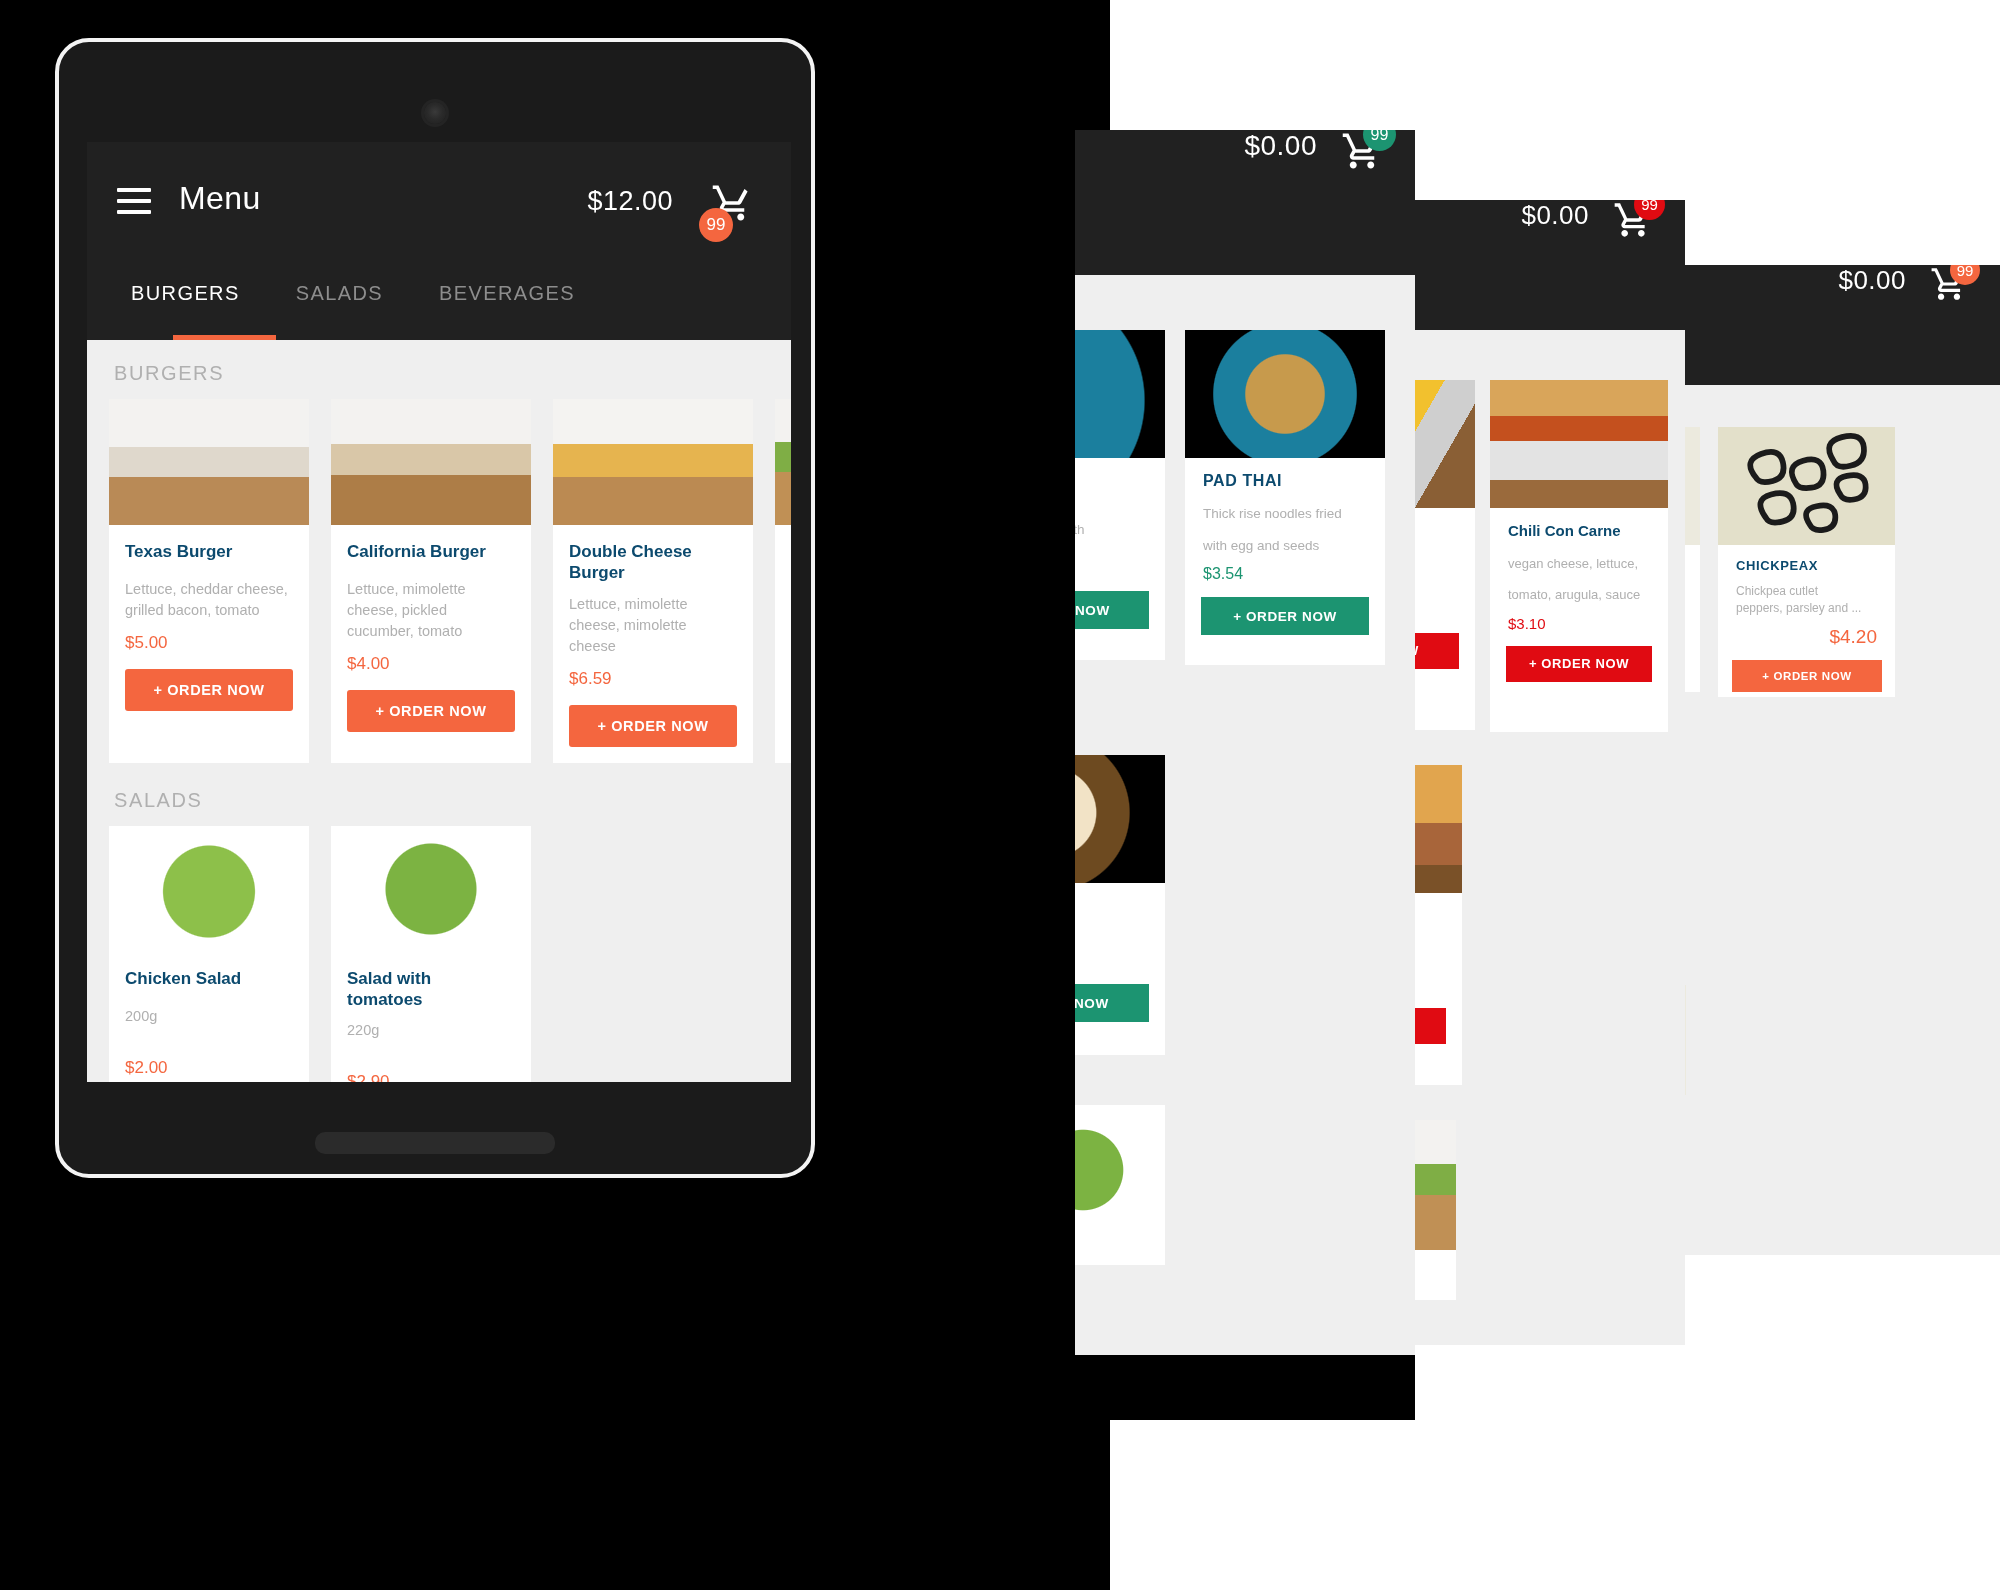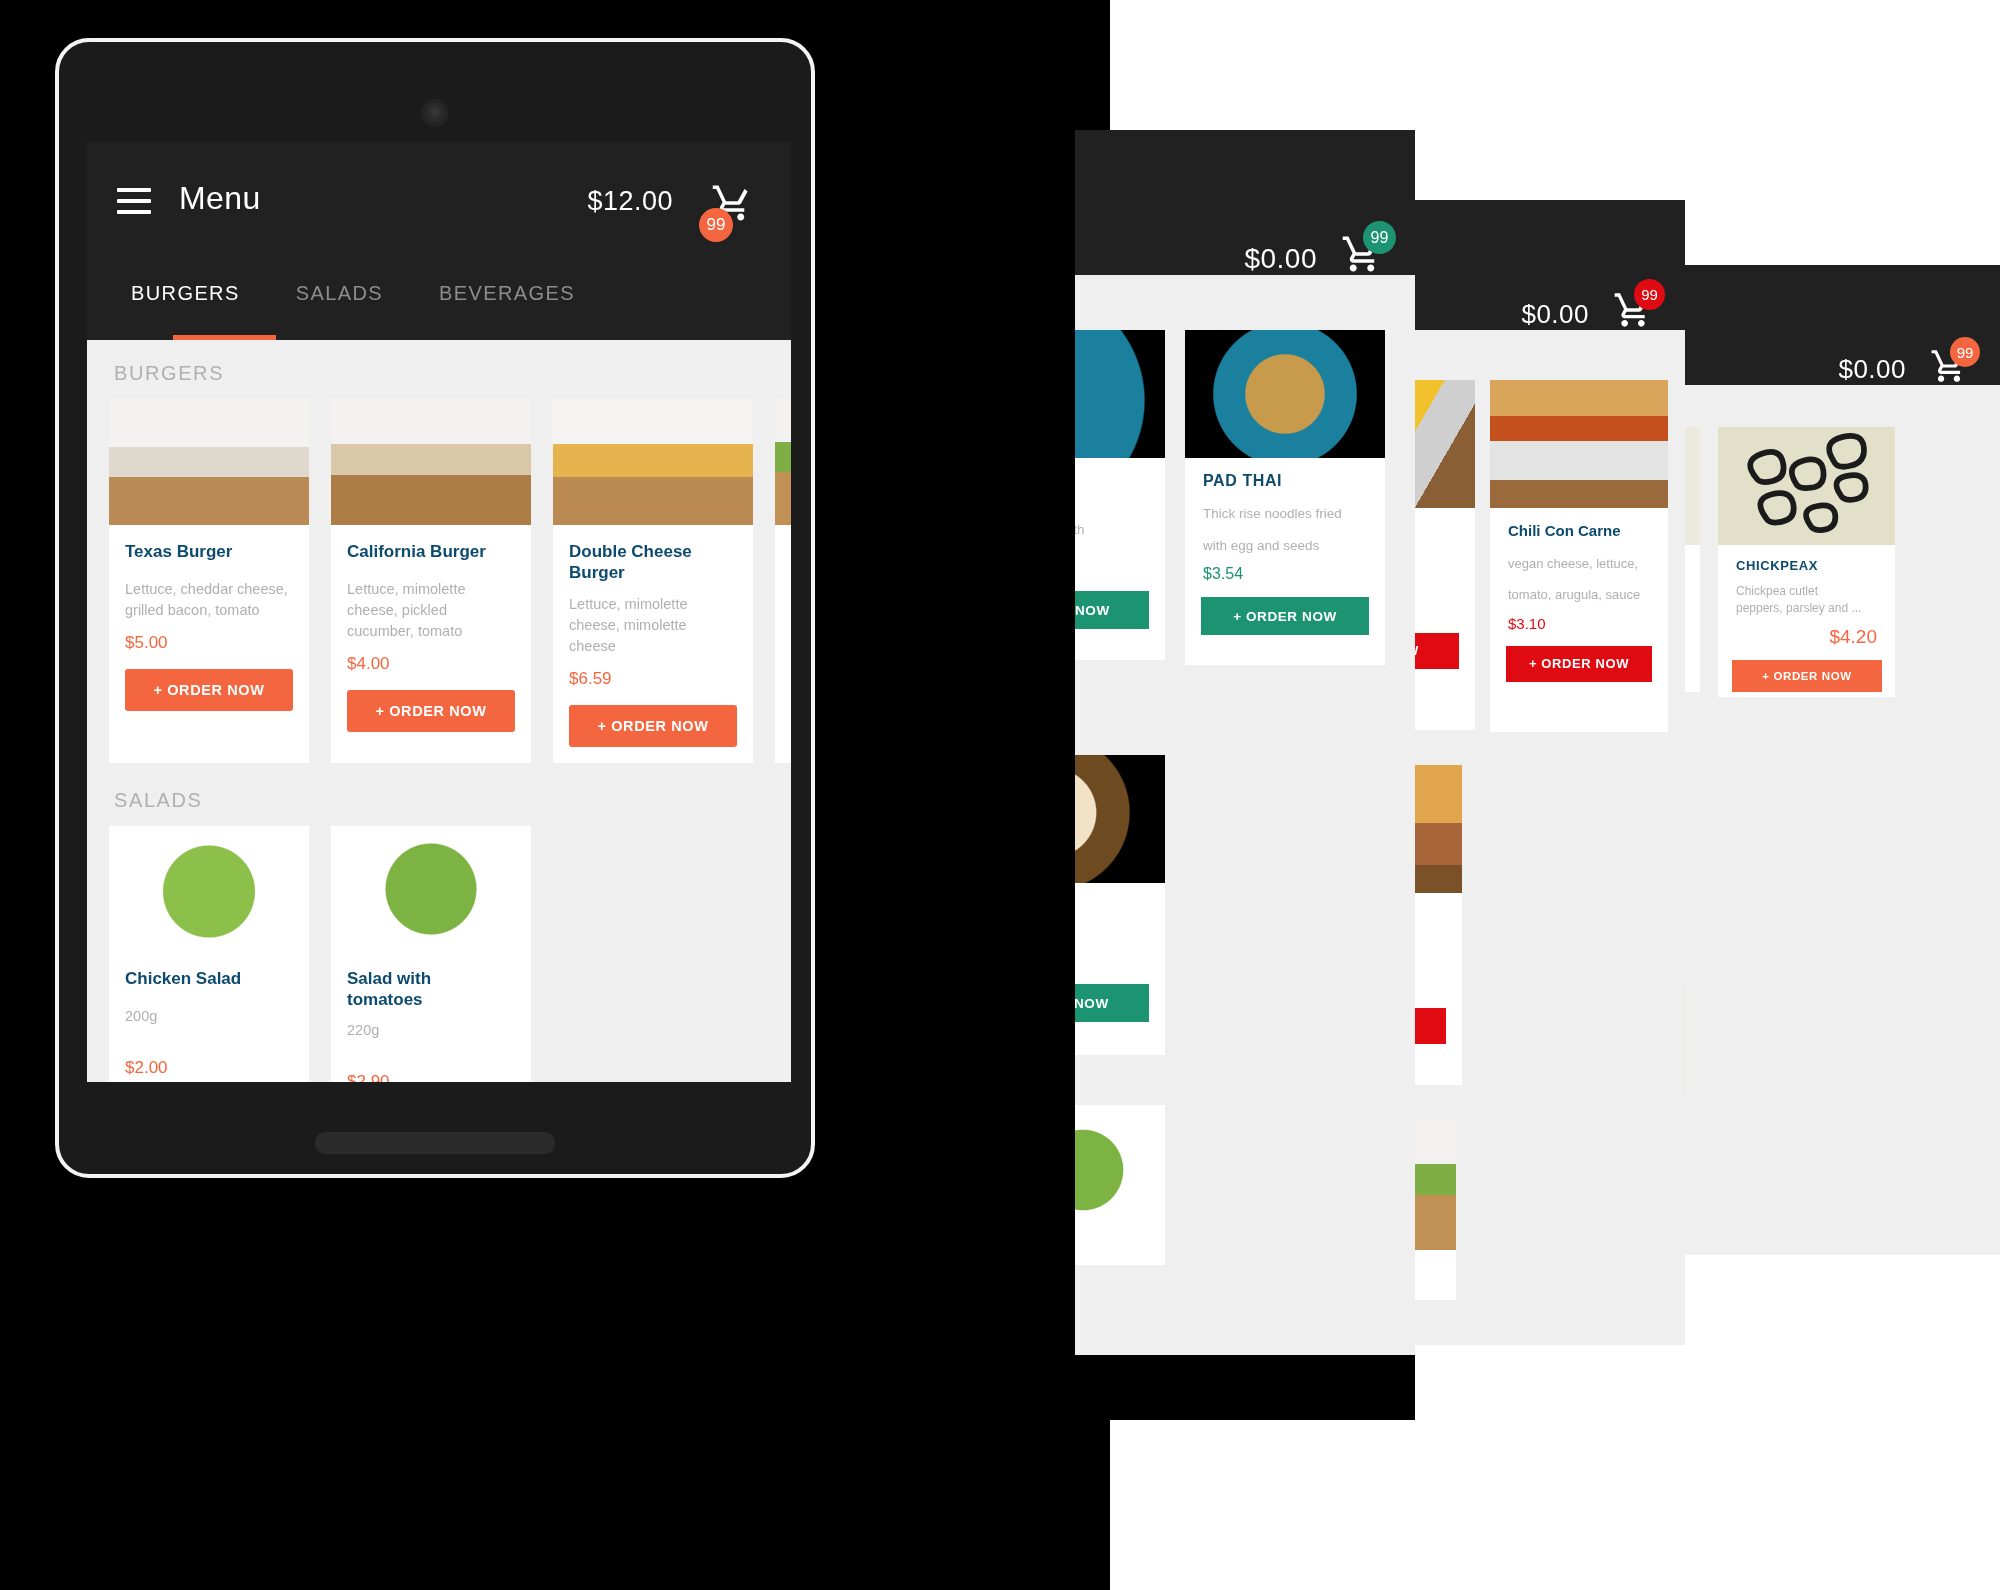--- a/index.html
+++ b/index.html
@@ -9,21 +9,21 @@
   
   .bg-block { position: absolute; background: #000000; }
   #bg-1 { left: 0;    top: 0;    width: 1110px; height: 1590px; }
   #bg-2 { left: 1075; top: 130px; width: 340px;  height: 1290px; }
   #bg-3 { left: 1340px; top: 200px; width: 345px; height: 1130px; }
   #bg-4 { left: 1640px; top: 265px; width: 360px; height: 990px; }
 
   
   .screen { position: absolute; overflow: hidden; background: #efefef; }
   .screen-header { background: #212121; width: 100%; display: flex;
-                   align-items: flex-end; justify-content: flex-end; }
+                   align-items: flex-start; justify-content: flex-end; }
   .hdr-price { color: #ffffff; letter-spacing: .5px; }
   .cart-wrap { position: relative; display: inline-block; }
   .cart-badge { position: absolute; border-radius: 50%; color: #fff;
                 display: flex; align-items: center; justify-content: center;
                 font-weight: 400; }
 
   
   .card { background: #ffffff; position: absolute; overflow: hidden; }
   .card-img { width: 100%; background-size: cover; background-position: center; }
   .card-title { font-weight: 700; color: #0c4a6e; }

